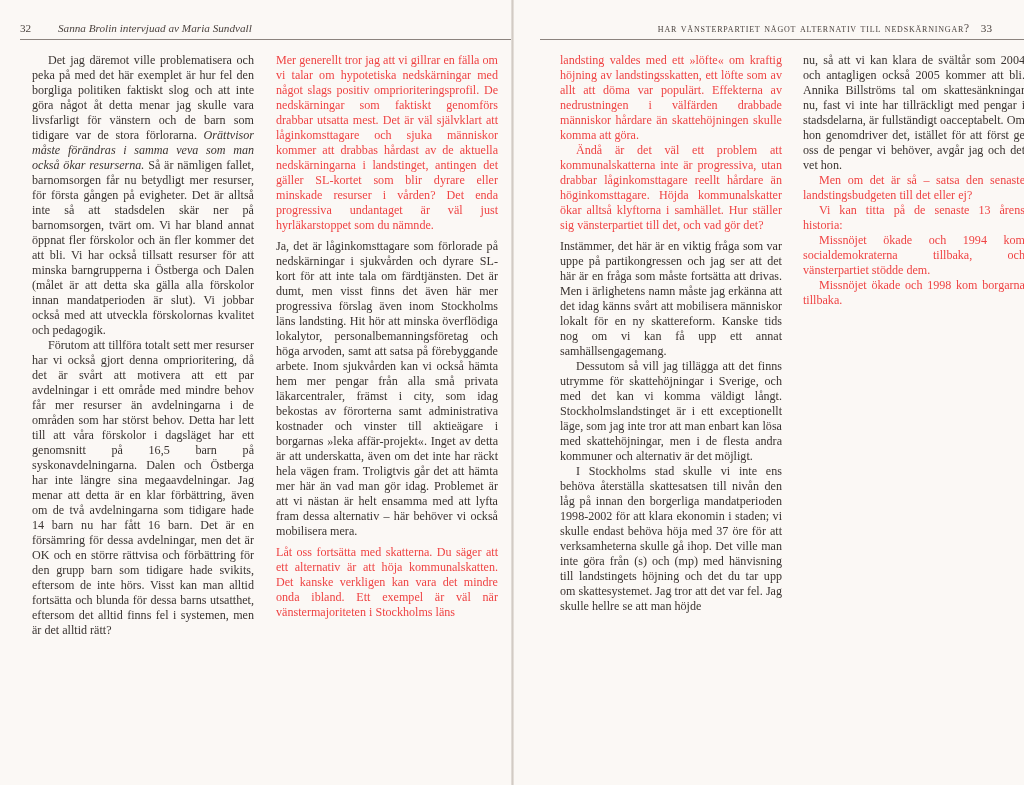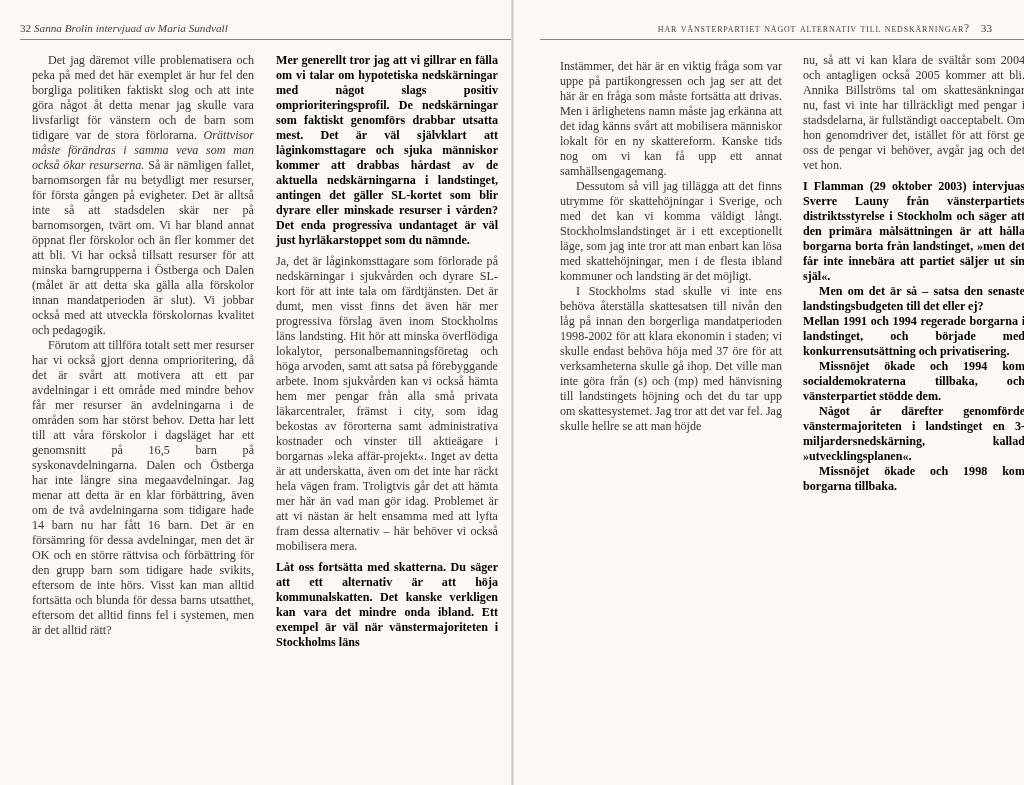--- a/index.html
+++ b/index.html
@@ -16,40 +16,40 @@
   .page.right { left:540px; width:462px; }
   .gutter {
     position:absolute; left:511px; top:0; width:3px; height:785px;
     background:linear-gradient(to right,#e8e3de,#d2cbc4,#ece7e2);
   }
   .running-head {
     position:absolute; top:22px; font-size:11.2px; color:#4a423e;
     white-space:nowrap;
   }
   .page.left .running-head { left:20px; }
-  .page.left .running-head .folio { margin-right:0; }
+  .page.left .running-head .folio { margin-right:24px; }
   .page.left .running-head .title { font-style:italic; }
   .page.right .running-head { right:10px; text-align:right; }
   .page.right .running-head .title {
     font-variant:small-caps; letter-spacing:0.8px; font-size:11.5px; text-transform:lowercase;
   }
   .page.right .running-head .folio { margin-left:8px; }
   .rule { position:absolute; top:39px; height:1px; background:#8b837e; }
   .page.left .rule { left:20px; width:492px; }
   .page.right .rule { left:0; width:490px; }
 
   .col {
     position:absolute; top:53px; width:222px;
     font-size:12.1px; line-height:15px; text-align:justify;
     hyphens:manual;
   }
   .col p { margin:0; }
   .col p.indent { text-indent:16px; }
   .col p.gap { margin-top:6px; }
-  .col .q { font-weight:bold; color:#000000; }
+  .col .q { font-weight:normal; color:#ef4444; }
   .col em { font-style:italic; }
   #col1 { left:32px; }
   #col2 { left:276px; }
   #col3 { left:20px; }
   #col4 { left:263px; }
 </style>
 </head>
 <body>
 
 <div class="spread">
@@ -76,28 +76,28 @@
   <div class="gutter"></div>
 
   <div class="page right">
     <div class="running-head">
       <span class="title">HAR VÄNSTERPARTIET NÅGOT ALTERNATIV TILL NEDSKÄRNINGAR?</span>
       <span class="folio">33</span>
     </div>
     <div class="rule"></div>
 
     <div class="col" id="col3">
+      <p class="q">landsting valdes med ett »löfte« om kraftig höjning av landstingsskatten, ett löfte som av allt att döma var populärt. Effekterna av nedrustningen i välfärden drabbade människor hårdare än skattehöjningen skulle komma att göra.</p>
+      <p class="q indent">Ändå är det väl ett problem att kommunalskatterna inte är progressiva, utan drabbar låginkomsttagare reellt hårdare än höginkomsttagare. Höjda kommunalskatter ökar alltså klyftorna i samhället. Hur ställer sig vänsterpartiet till det, och vad gör det?</p>
       <p class="gap">Instämmer, det här är en viktig fråga som var uppe på partikongressen och jag ser att det här är en fråga som måste fortsätta att drivas. Men i ärlighetens namn måste jag erkänna att det idag känns svårt att mobilisera människor lokalt för en ny skattereform. Kanske tids nog om vi kan få upp ett annat samhällsengagemang.</p>
-      <p class="indent">Dessutom så vill jag tillägga att det finns utrymme för skattehöjningar i Sverige, och med det kan vi komma väldigt långt. Stockholmslandstinget är i ett exceptionellt läge, som jag inte tror att man enbart kan lösa med skattehöjningar, men i de flesta ibland kommuner och landsting är det möjligt.</p>
+      <p class="indent">Dessutom så vill jag tillägga att det finns utrymme för skattehöjningar i Sverige, och med det kan vi komma väldigt långt. Stockholmslandstinget är i ett exceptionellt läge, som jag inte tror att man enbart kan lösa med skattehöjningar, men i de flesta andra kommuner och alternativ är det möjligt.</p>
       <p class="indent">I Stockholms stad skulle vi inte ens behöva återställa skattesatsen till nivån den låg på innan den borgerliga mandatperioden 1998-2002 för att klara ekonomin i staden; vi skulle endast behöva höja med 37 öre för att verksamheterna skulle gå ihop. Det ville man inte göra från (s) och (mp) med hänvisning till landstingets höjning och det du tar upp om skattesystemet. Jag tror att det var fel. Jag skulle hellre se att man höjde</p>
     </div>
 
     <div class="col" id="col4">
       <p>nu, så att vi kan klara de svältår som 2004 och antagligen också 2005 kommer att bli. Annika Billströms tal om skattesänkningar nu, fast vi inte har tillräckligt med pengar i stadsdelarna, är fullständigt oacceptabelt. Om hon genomdriver det, istället för att först ge oss de pengar vi behöver, avgår jag och det vet hon.</p>
-      <p class="q gap">I Flamman (29 oktober 2003) intervjuas Sverre Launy från vänsterpartiets distriktsstyrelse i Stockholm och säger att den primära målsättningen är att hålla borgarna borta från landstinget, »men det får inte innebära att partiet säljer ut sin själ«.</p>
       <p class="q indent">Men om det är så – satsa den senaste landstingsbudgeten till det eller ej?</p>
-      <p class="q">Mellan 1991 och 1994 regerade borgarna i landstinget, och började med konkurrensutsättning och privatisering.</p>
+      <p class="q indent">Vi kan titta på de senaste 13 årens historia:</p>
       <p class="q indent">Missnöjet ökade och 1994 kom socialdemokraterna tillbaka, och vänsterpartiet stödde dem.</p>
-      <p class="q indent">Något år därefter genomförde vänstermajoriteten i landstinget en 3-miljardersnedskärning, kallad »utvecklingsplanen«.</p>
       <p class="q indent">Missnöjet ökade och 1998 kom borgarna tillbaka.</p>
     </div>
   </div>
 </div>
 
 </body></html>

